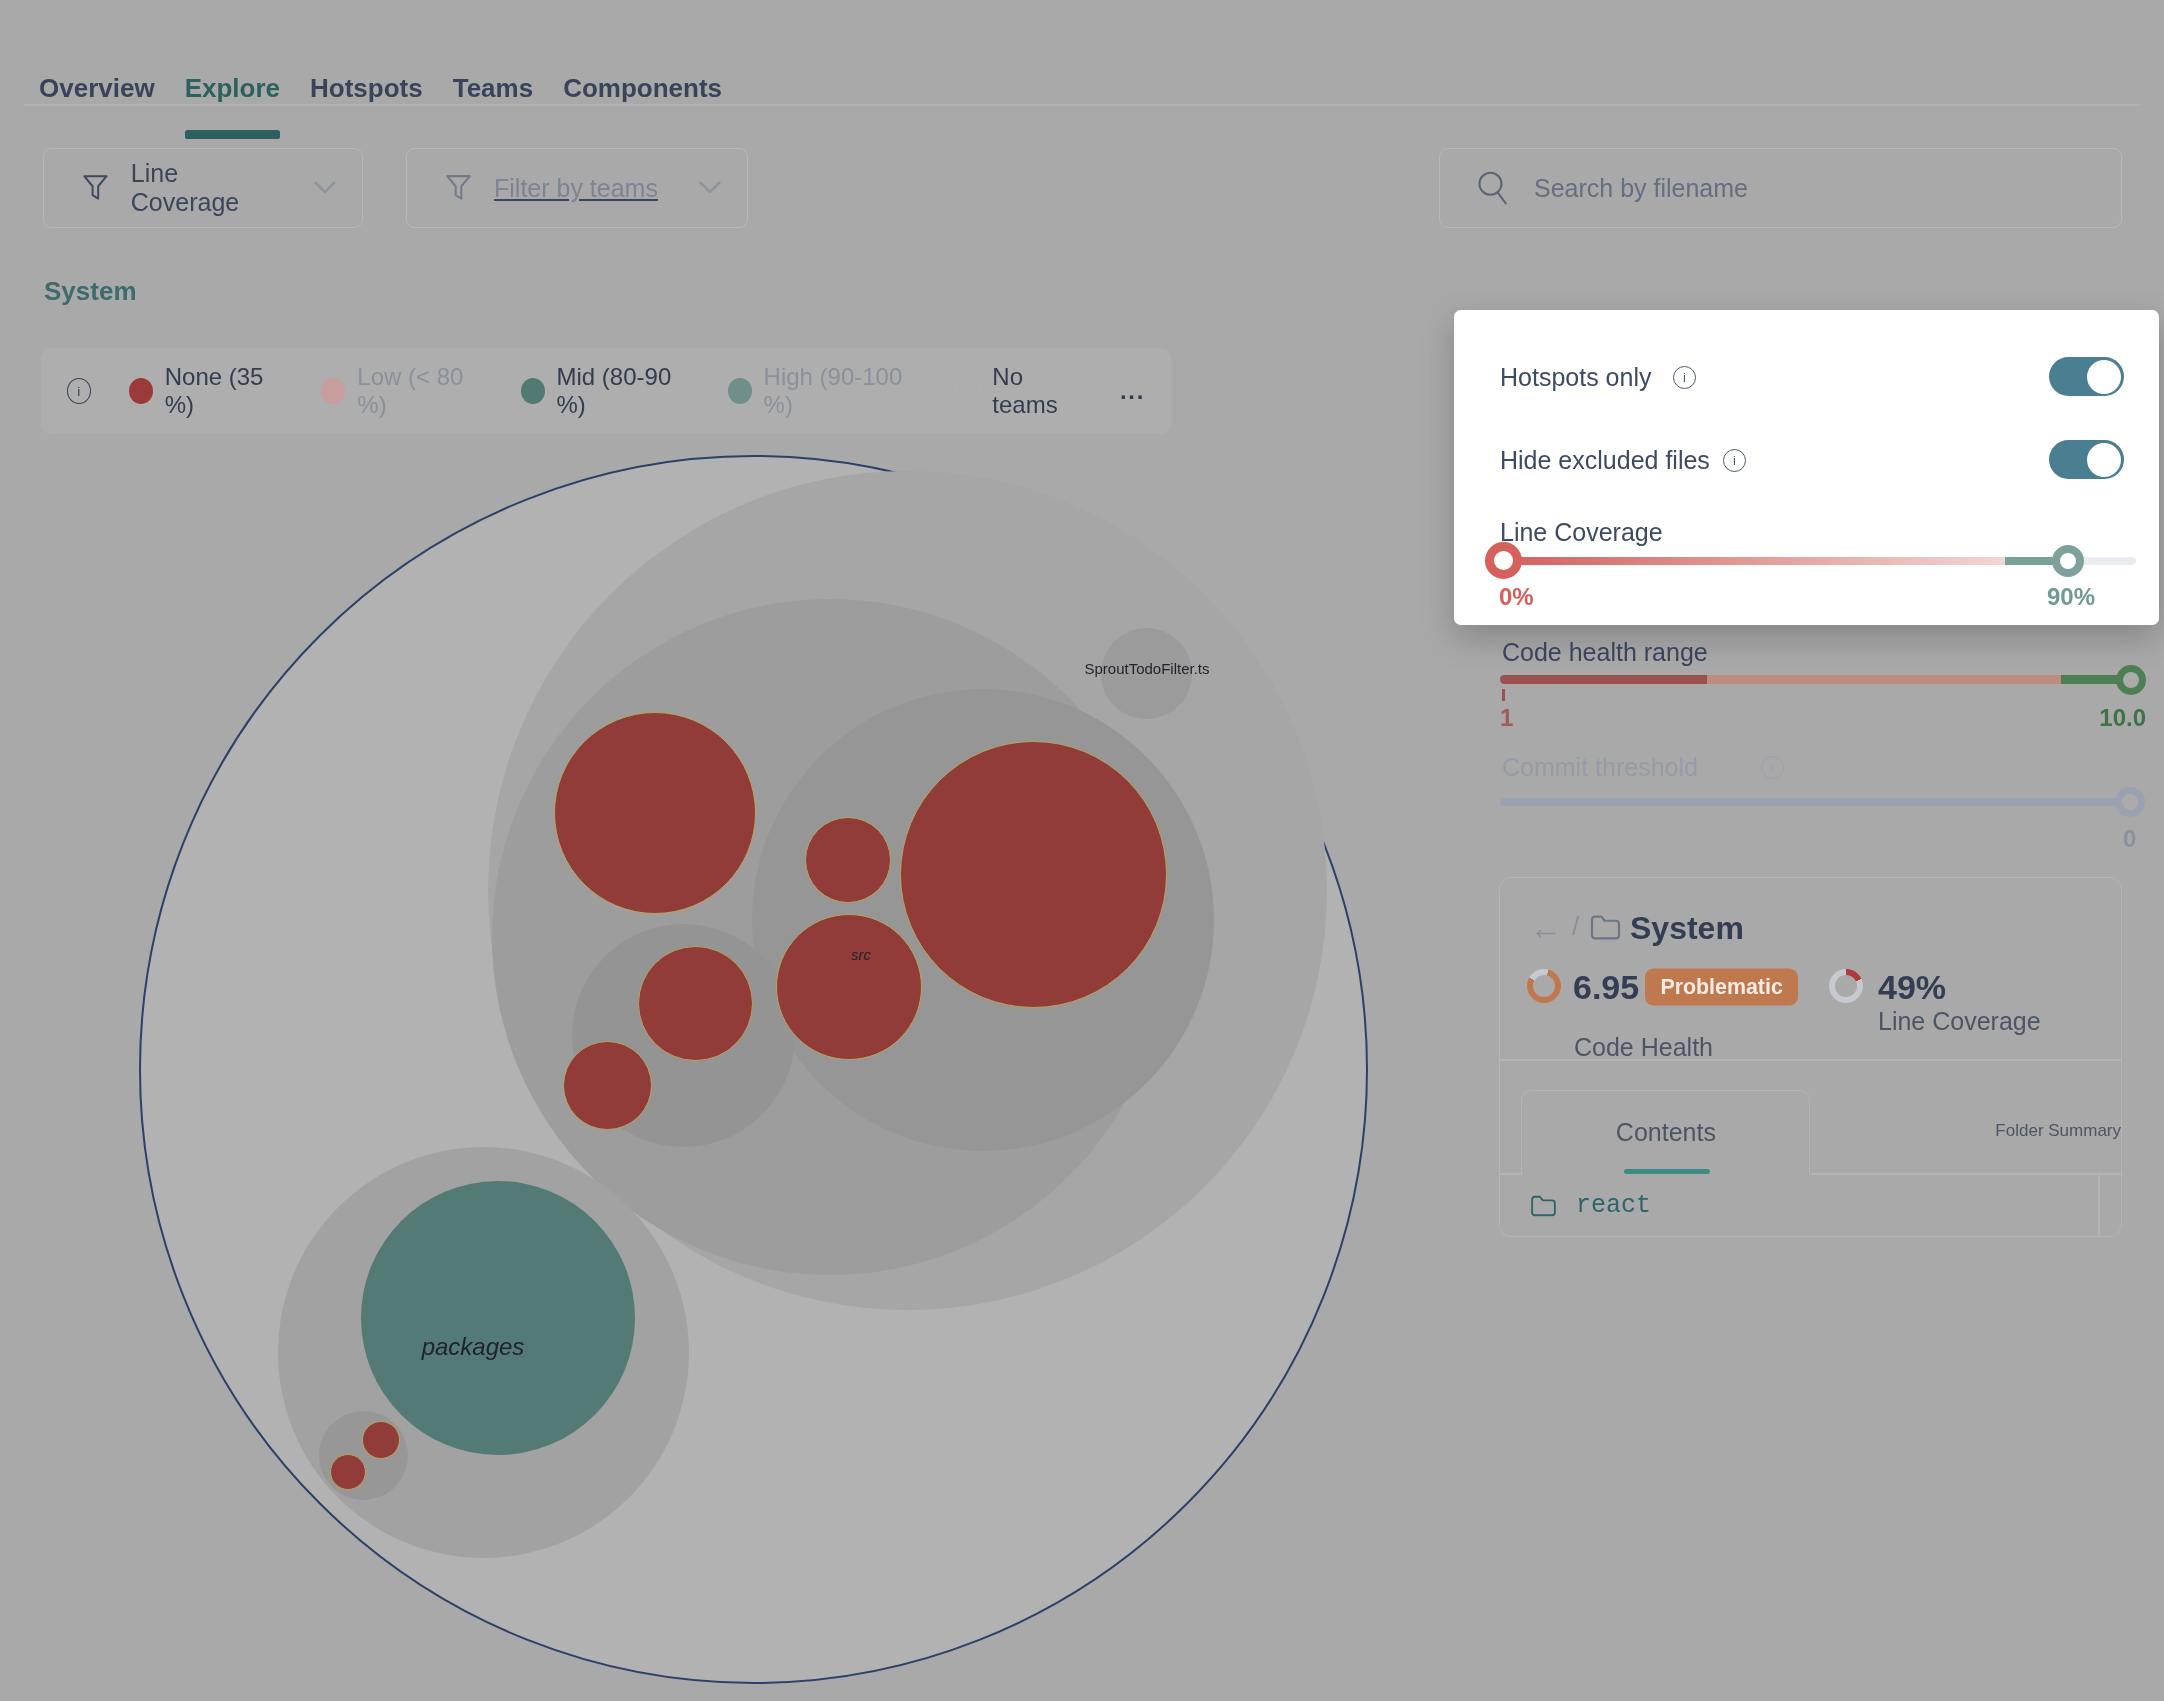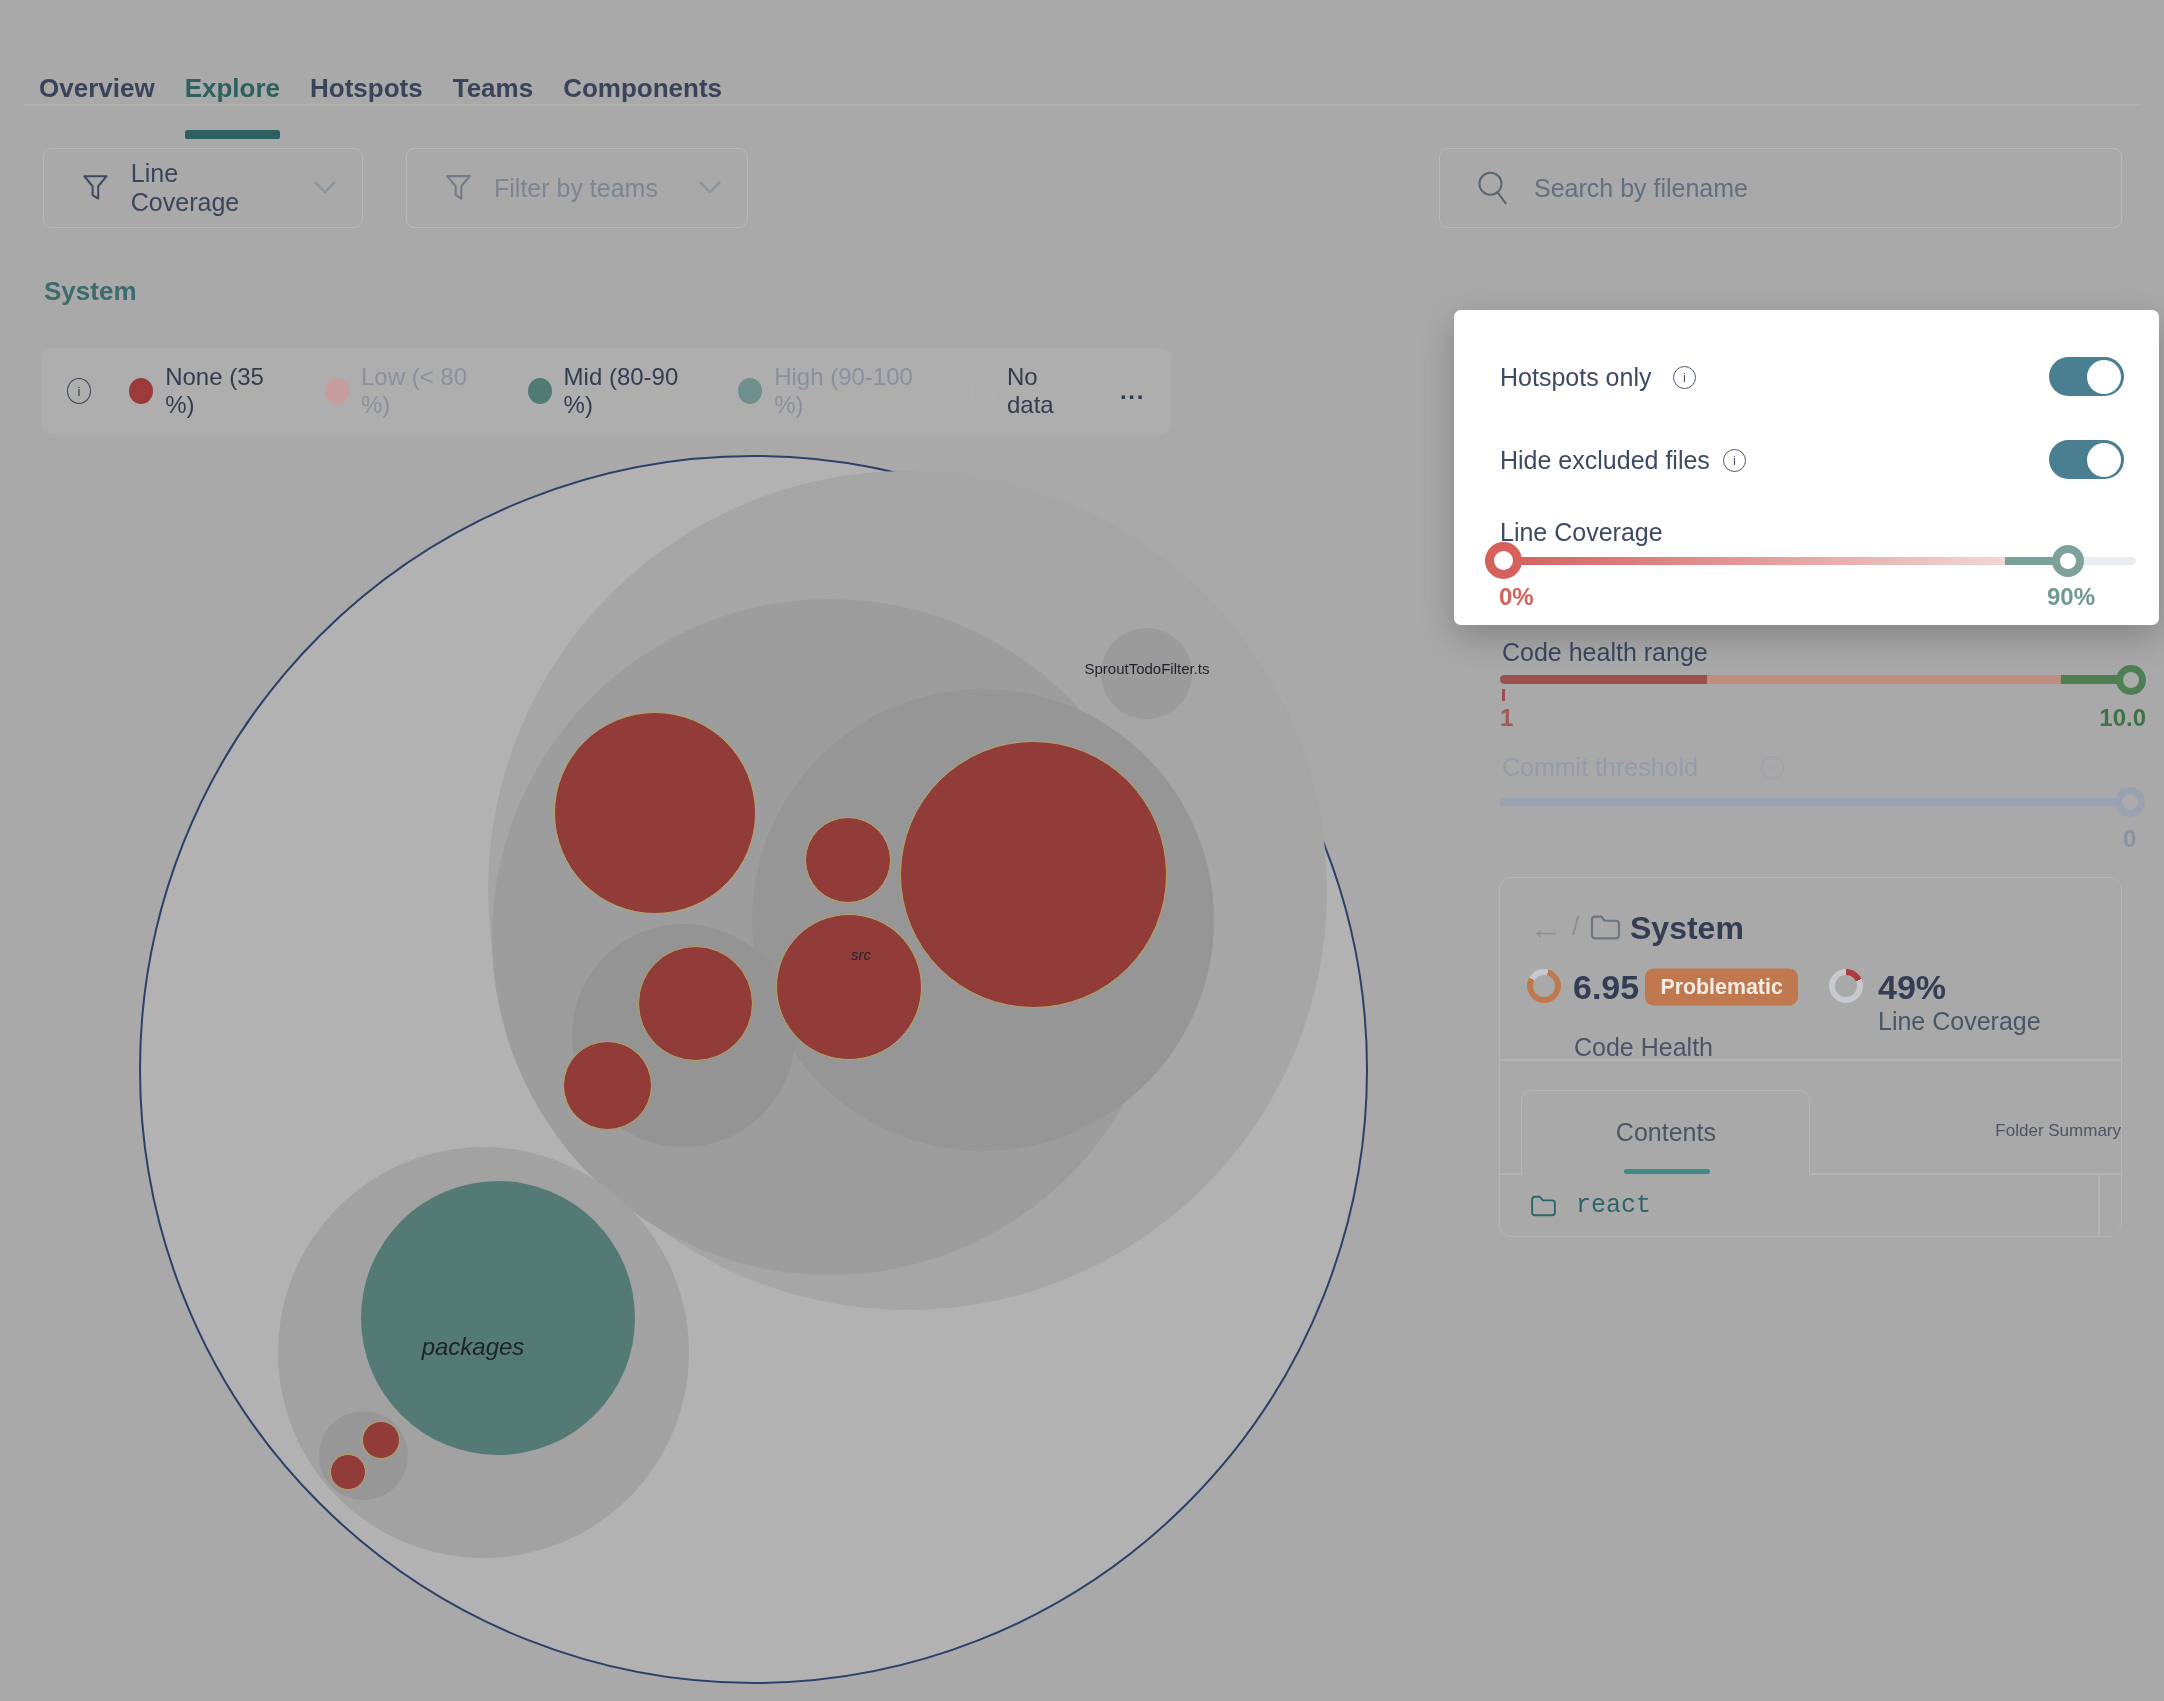--- a/index.html
+++ b/index.html
@@ -107,21 +107,21 @@
 
   <div class="filter-box" style="left:43px; width:320px;">
     <svg width="27" height="31" viewBox="0 0 24 26">
         <path d="M2 2 H22 L14.5 11 V22 L9.5 19 V11 Z" fill="none" stroke="#3f4a5f" stroke-width="1.8" stroke-linejoin="round"></path>
       </svg>
     <span class="filter-label-dark">Line Coverage</span>
     <svg class="chev" width="22" height="13.7" viewBox="0 0 26 16">
         <polyline points="2,2 13,13 24,2" fill="none" stroke="#8e949e" stroke-width="3" stroke-linecap="round" stroke-linejoin="round"></polyline>
       </svg>
   </div>
-  <div class="filter-box" style="left:406px; width:342px;">
+  <div class="filter-box" style="left:406px; width:342px;text-decoration:underline;">
     <svg width="27" height="31" viewBox="0 0 24 26">
         <path d="M2 2 H22 L14.5 11 V22 L9.5 19 V11 Z" fill="none" stroke="#747b88" stroke-width="1.8" stroke-linejoin="round"></path>
       </svg>
     <span class="filter-label-gray">Filter by teams</span>
     <svg class="chev" width="22" height="13.7" viewBox="0 0 26 16">
         <polyline points="2,2 13,13 24,2" fill="none" stroke="#8e949e" stroke-width="3" stroke-linecap="round" stroke-linejoin="round"></polyline>
       </svg>
   </div>
   <div class="search-box" style="left:1439px; width:683px;">
     <svg width="34" height="36" viewBox="0 0 40 42">
@@ -146,21 +146,21 @@
     <div class="legend-item">
       <span class="legend-dot" style="background:#527a75;"></span>
       <span class="legend-dark">Mid (80-90 %)</span>
     </div>
     <div class="legend-item">
       <span class="legend-dot" style="background:#6f8f8c;"></span>
       <span class="legend-muted">High (90-100 %)</span>
     </div>
     <div class="legend-item">
       <span class="legend-dot" style="background:transparent; border:1.7px solid #aeb2b8;"></span>
-      <span class="legend-dark">No data</span>
+      <span class="legend-dark">No teams</span>
     </div>
     <span class="legend-more">...</span>
   </div>
 
   <div>
 
     <div class="circle" style="left:139px; top:455px; width:1229px; height:1229px; background:#b2b2b2; border:2.6px solid #2c4168;"></div>
 
     <div class="circle" style="left:488px; top:471px; width:839px; height:839px; background:#a6a6a6;"></div>
     <div class="circle" style="left:492px; top:599px; width:676px; height:676px; background:#9d9d9d;"></div>

